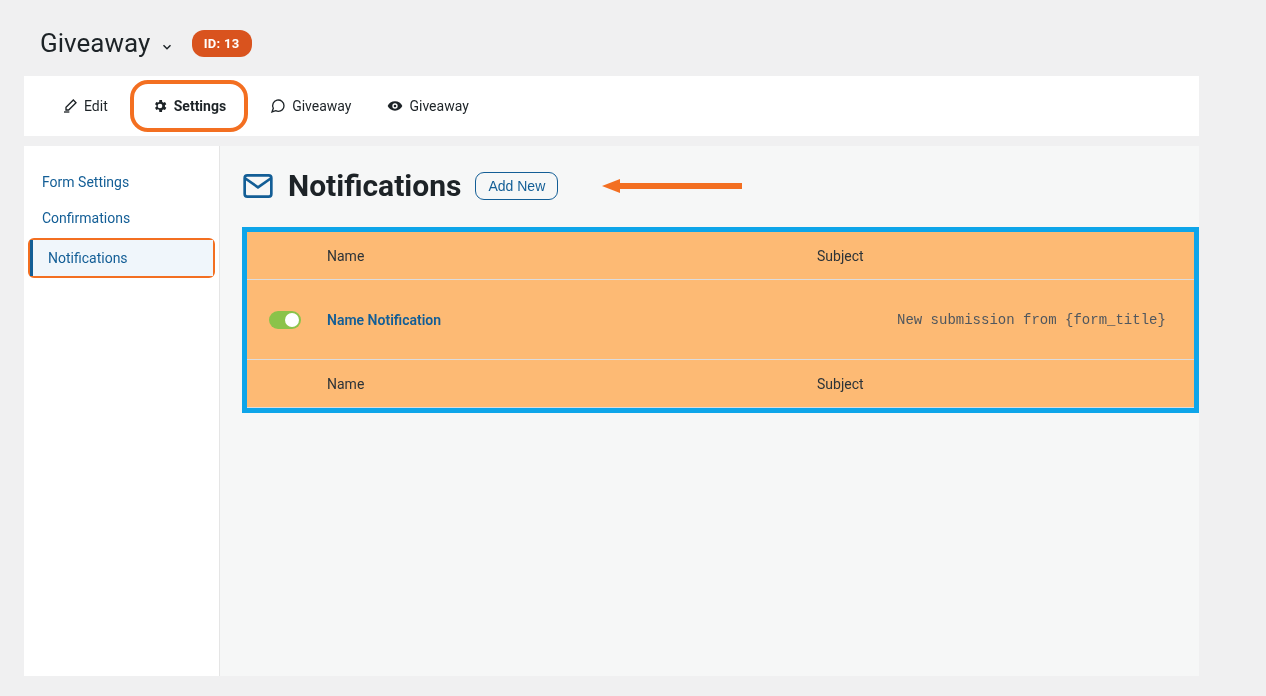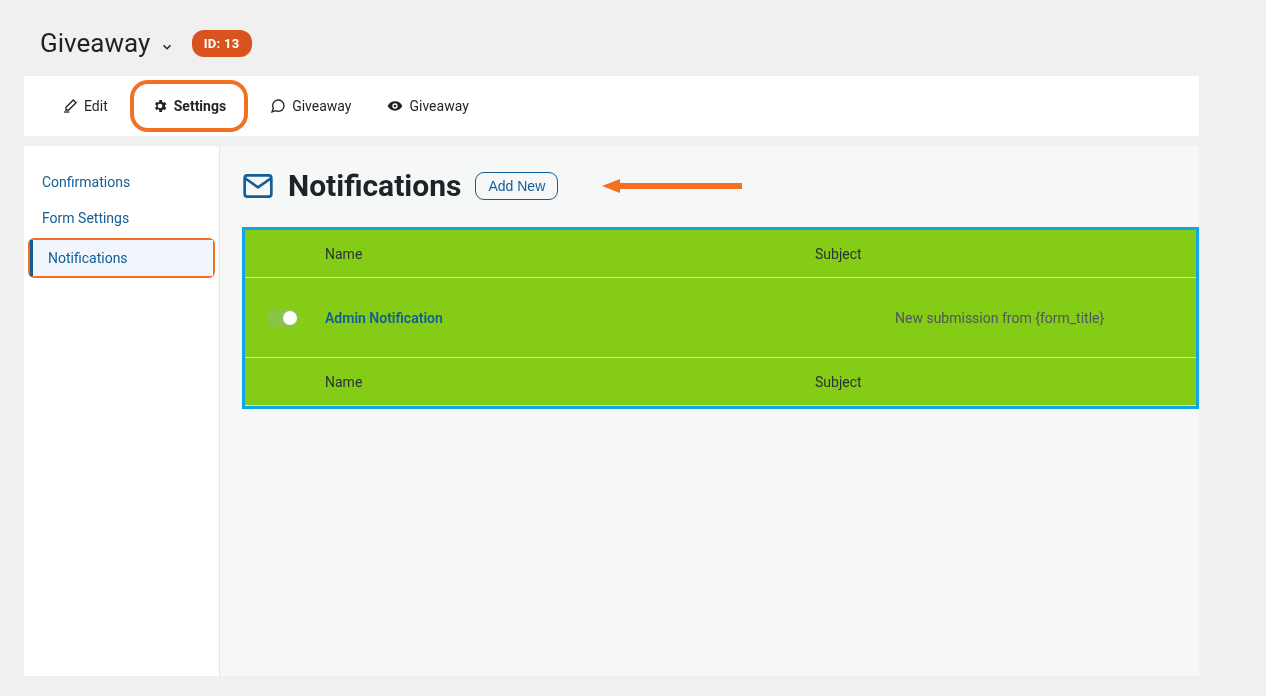--- a/index.html
+++ b/index.html
@@ -126,22 +126,22 @@
     border-radius: 9px;
   }
   .arrow {
     width: 140px;
     height: 14px;
     margin-left: 30px;
   }
   .arrow svg { width: 100%; height: 100%; }
 
   .table {
-    background: #84cc16;
-    border: 3px solid #0ea5e9;
+    background: #fdba74;
+    border: 5px solid #0ea5e9;
     width: 100%;
   }
   .trow {
     display: flex;
     align-items: center;
     border-bottom: 1px solid #dcdcde;
     min-height: 48px;
   }
   .trow.header, .trow.footer {
     font-weight: 400;
@@ -154,21 +154,21 @@
   .trow.header .cell-name, .trow.footer .cell-name { padding-left: 80px; }
   .link-name { color: #135e96; font-weight: 600; cursor: pointer; }
   .toggle {
     width: 32px; height: 18px; background: #8bc34a; border-radius: 10px; position: relative;
     cursor: pointer;
   }
   .toggle::after {
     content: ""; position: absolute; width: 14px; height: 14px; background: #fff; border-radius: 50%;
     top: 2px; right: 2px;
   }
-  .muted { color: #50575e; }
+  .muted { color: #50575e; font-family: Liberation Mono, monospace; }
 </style>
 </head>
 <body>
 
 <div class="page">
 
   <div class="topbar">
     <span>
       <span class="form-title">Giveaway</span>
       <span class="chevron">
@@ -211,22 +211,22 @@
         <svg viewBox="0 0 24 24" fill="#1d2327">
             <path d="M12 5C7 5 2.7 8.1 1 12c1.7 3.9 6 7 11 7s9.3-3.1 11-7c-1.7-3.9-6-7-11-7zm0 11a4 4 0 110-8 4 4 0 010 8zm0-6a2 2 0 100 4 2 2 0 000-4z"></path>
           </svg>
       </span>
       <span>Giveaway</span>
     </div>
   </div>
 
   <div class="main">
     <div class="sidebar">
+      <div class="side-item">Form Settings</div>
       <div class="side-item">Confirmations</div>
-      <div class="side-item">Form Settings</div>
       <div class="highlight-box-side">
         <div class="side-item active">Notifications</div>
       </div>
     </div>
 
     <div class="content">
       <div class="page-header">
         <span class="env-icon">
           <svg viewBox="0 0 24 24" fill="none" stroke="#135e96" stroke-width="2">
               <rect x="2" y="4" width="20" height="16" rx="2"></rect>
@@ -247,21 +247,21 @@
         <div class="trow header">
 
           <div class="cell-name">Name</div>
           <div class="cell-subject">Subject</div>
         </div>
         <div class="trow body">
           <div class="cell-toggle">
             <div class="toggle"></div>
           </div>
           <div class="cell-name">
-            <span class="link-name">Admin Notification</span>
+            <span class="link-name">Name Notification</span>
           </div>
           <div class="cell-subject muted">New submission from {form_title}</div>
         </div>
         <div class="trow footer">
 
           <div class="cell-name">Name</div>
           <div class="cell-subject">Subject</div>
         </div>
       </div>
     </div>

